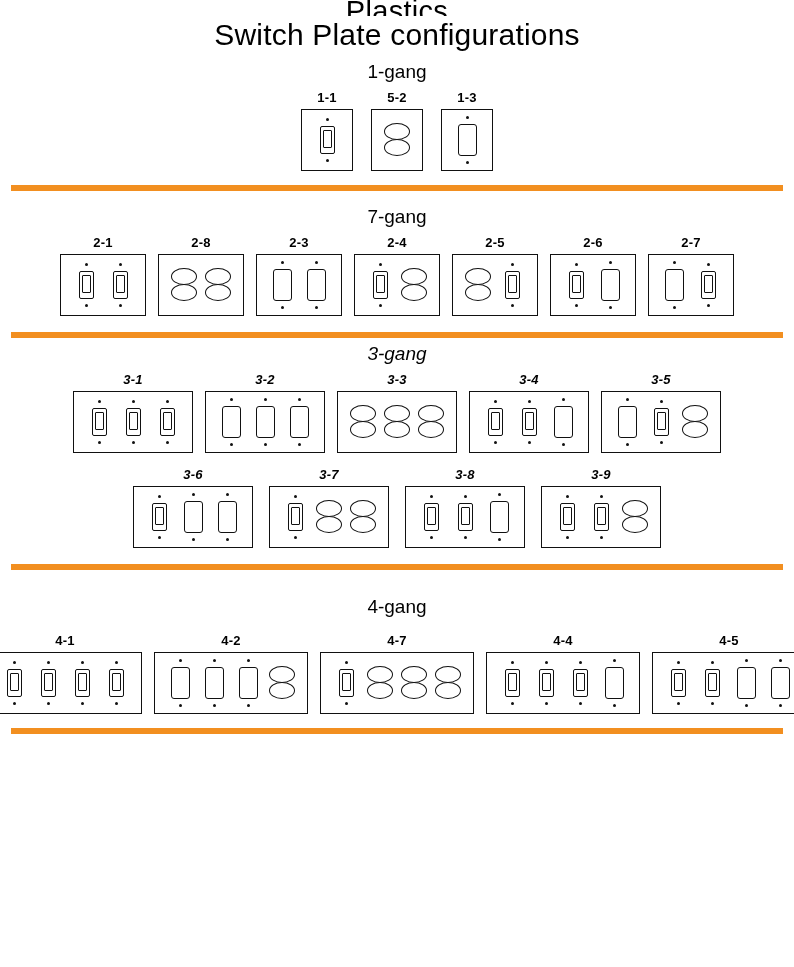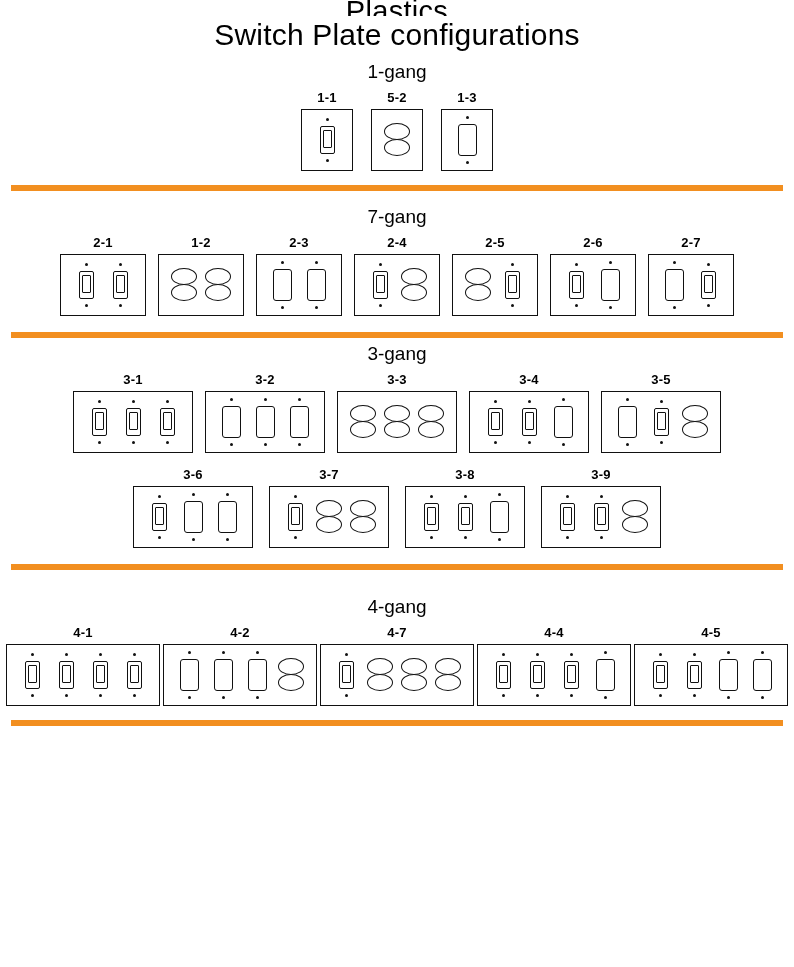--- a/index.html
+++ b/index.html
@@ -207,21 +207,21 @@
                 <div class="sp-top"></div>
                 <div class="toggle-shape">
                   <div class="toggle-shape inner" style="margin-top: 3px;"></div>
                 </div>
                 <div class="sp-bot"></div>
                 <div class="screw"></div>
               </div>
             </div>
           </div>
           <div class="plate-cell">
-            <div class="plate-label">1-2</div>
+            <div class="plate-label">2-8</div>
             <div class="plate" style="width: 86px; height: 62px;">
               <div class="gang-col" style="width: 34px;">
                 <div class="duplex-shape">
                   <div class="circ top"></div>
                   <div class="circ bot"></div>
                 </div>
               </div>
               <div class="gang-col" style="width: 34px;">
                 <div class="duplex-shape">
                   <div class="circ top"></div>
@@ -328,21 +328,21 @@
                 </div>
                 <div class="sp-bot"></div>
                 <div class="screw"></div>
               </div>
             </div>
           </div>
         </div>
         <div style="height: 16px;"></div>
       </div>
       <div class="divider" style="background: rgb(242, 143, 32);"></div>
-      <div class="section" style="">
+      <div class="section" style=" font-style: italic;">
         <div class="section-title">3-gang</div>
         <div class="row" style="gap: 12px; margin-top: 6px;">
           <div class="plate-cell">
             <div class="plate-label">3-1</div>
             <div class="plate" style="width: 120px; height: 62px;">
               <div class="gang-col" style="width: 34px;">
                 <div class="screw"></div>
                 <div class="sp-top"></div>
                 <div class="toggle-shape">
                   <div class="toggle-shape inner" style="margin-top: 3px;"></div>
@@ -590,21 +590,21 @@
                 </div>
               </div>
             </div>
           </div>
         </div>
         <div style="height: 16px;"></div>
       </div>
       <div class="divider" style="background: rgb(242, 143, 32);"></div>
       <div class="section" style="padding-top: 21px;">
         <div class="section-title">4-gang</div>
-        <div class="row" style="gap: 3px; margin-top: 6px; text-align: right;">
+        <div class="row" style="gap: 12px; margin-top: 14px; text-align: right;">
           <div class="plate-cell">
             <div class="plate-label">4-1</div>
             <div class="plate" style="width: 154px; height: 62px;">
               <div class="gang-col" style="width: 34px;">
                 <div class="screw"></div>
                 <div class="sp-top"></div>
                 <div class="toggle-shape">
                   <div class="toggle-shape inner" style="margin-top: 3px;"></div>
                 </div>
                 <div class="sp-bot"></div>

